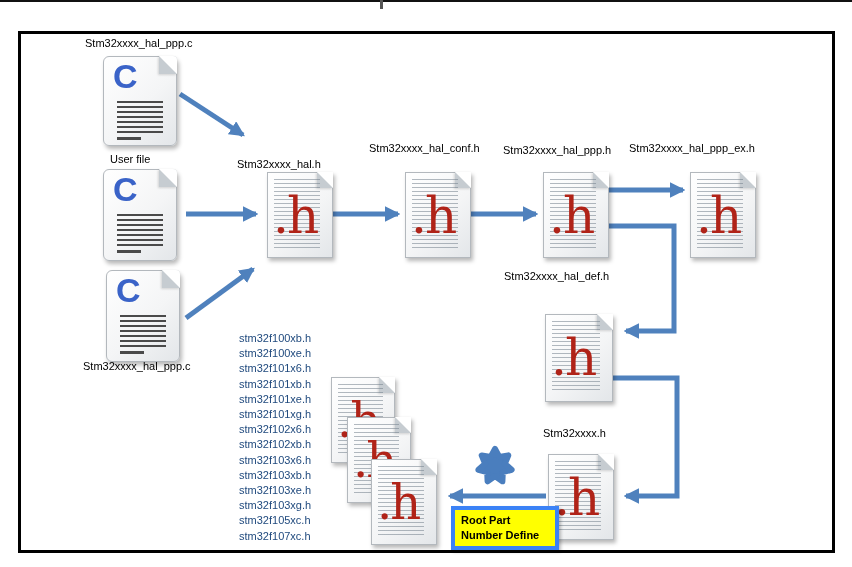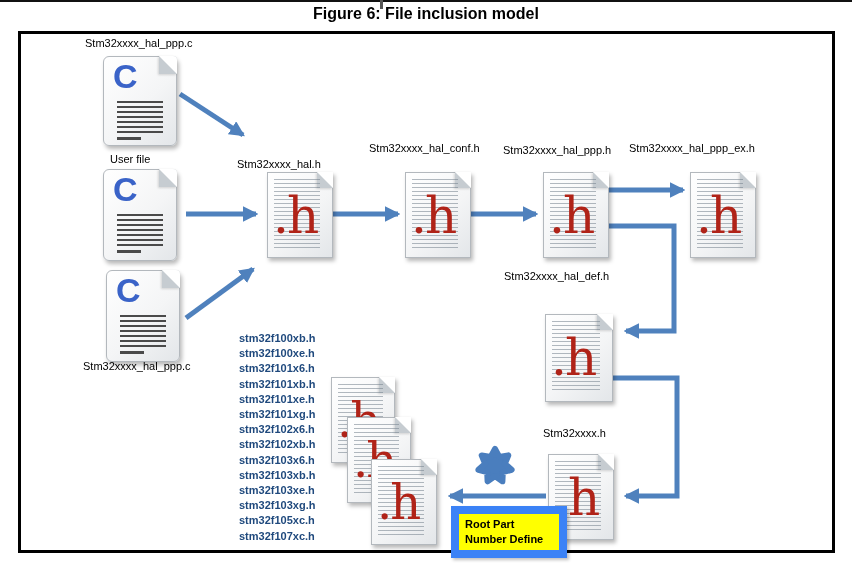--- a/index.html
+++ b/index.html
@@ -32,36 +32,35 @@
   .hdoc .hletter{position:absolute;left:5px;top:16px;font-family:"DejaVu Serif","Liberation Serif",serif;
        font-size:50px;line-height:1.1;color:#b02318;letter-spacing:-2px;}
   .stackdoc .hletter{font-size:48px;}
 
   
   .wires{position:absolute;left:0;top:0;z-index:1;}
   .wires .shaft{fill:none;stroke:#4f81bd;stroke-width:5;}
   .gear{position:absolute;z-index:3;}
 
   
-  .filelist{position:absolute;left:239px;top:331px;font-size:11px;font-weight:bold;
+  .filelist{position:absolute;left:239px;top:331px;font-size:11px;font-weight:normal;
        color:#1f497d;line-height:15.2px;z-index:2;}
 
   
   .callout{position:absolute;left:451px;top:506px;width:88px;background:#ffff00;
-       border:8px solid #3b82f6;padding:3px 6px;z-index:4;box-shadow:2px 2px 3px rgba(0,0,0,.25);}
+       border:4px solid #3b82f6;padding:3px 6px;z-index:4;box-shadow:2px 2px 3px rgba(0,0,0,.25);}
   .callout div{font-size:11px;font-weight:bold;color:#000;line-height:15px;white-space:nowrap;}
 </style>
 </head>
 <body>
 
 <div class="page">
 
   <div class="toprule"></div>
   <div class="toptick"></div>
-  <div class="title">Figure 6: File inclusion model</div>
   <div class="frame"></div>
 
   <svg class="wires" width="852" height="567" viewBox="0 0 852 567">
     <defs>
       <marker id="ah" viewBox="0 0 10 10" refX="8.5" refY="5" markerWidth="3.1" markerHeight="3.1" orient="auto-start-reverse">
         <path d="M0,0 L10,5 L0,10 z" fill="#4f81bd"></path>
       </marker>
     </defs>
     <path class="shaft" marker-end="url(#ah)" d="M180,94 L243,135"></path>
     <path class="shaft" marker-end="url(#ah)" d="M186,214 L256,214"></path>

